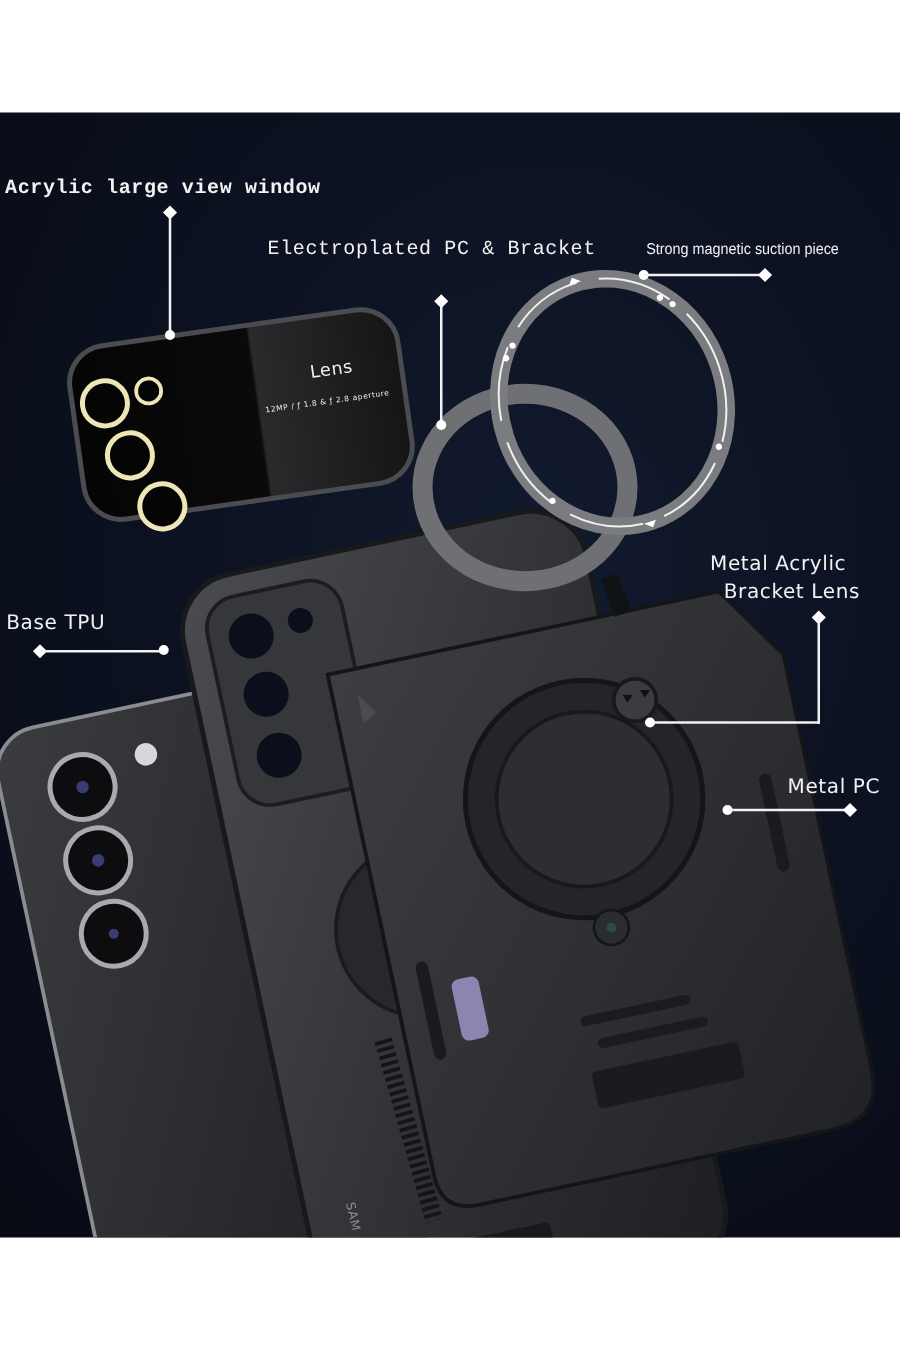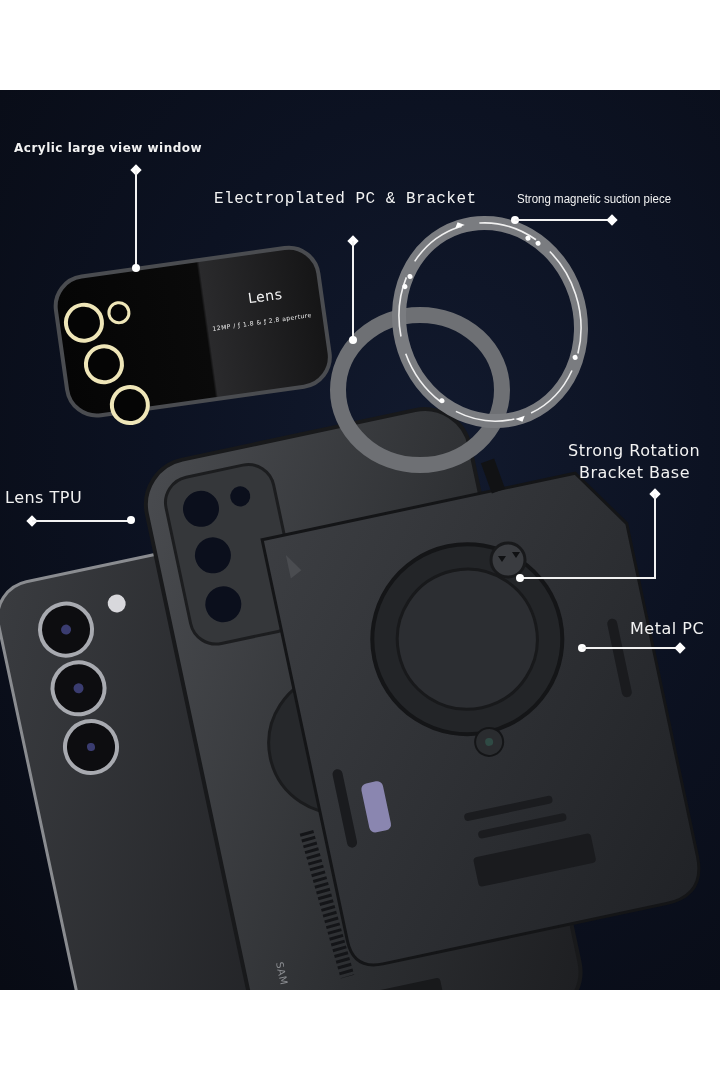--- a/index.html
+++ b/index.html
@@ -105,43 +105,43 @@
       <circle cx="100" cy="352" r="18" fill="#050505" stroke="#efe6b8" stroke-width="4"></circle>
       <circle cx="120" cy="396" r="18" fill="#050505" stroke="#efe6b8" stroke-width="4"></circle>
     </g>
   </svg>
 
   <div class="label" style="left:248px;top:198px;font-size:14px;transform:rotate(-8deg);">Lens</div>
   <div class="label" style="left:212px;top:228px;font-size:6px;transform:rotate(-8deg);">12MP / ƒ 1.8 &amp; ƒ 2.8 aperture</div>
   <div class="label" style="left:270px;top:878px;font-size:10px;color:#8a8c90;transform:rotate(78deg);">SAM</div>
 </div>
 
-<div class="label bold" style="left:14px;top:141px;font-size:12px;">Acrylic large view window</div>
+<div class="label bold" style="left:4px;top:141px;font-size:16px;font-family:Liberation Mono, monospace;">Acrylic large view window</div>
 <div class="diamond" style="left:132px;top:166px;"></div>
 <div class="line" style="left:135px;top:170px;width:2px;height:98px;"></div>
 <div class="dot" style="left:132px;top:264px;"></div>
 
 <div class="label" style="left:214px;top:190px;font-size:16px;font-family:Liberation Mono, monospace;">Electroplated PC &amp; Bracket</div>
 <div class="diamond" style="left:349px;top:237px;"></div>
 <div class="line" style="left:352px;top:241px;width:2px;height:99px;"></div>
 <div class="dot" style="left:349px;top:336px;"></div>
 
 <div class="label" style="left:517px;top:192px;font-size:12.5px;letter-spacing:0;font-family:'Liberation Sans',sans-serif;transform:scaleX(0.92);transform-origin:left;">Strong magnetic suction piece</div>
 <div class="dot" style="left:511px;top:216px;"></div>
 <div class="line" style="left:515px;top:219px;width:97px;height:2px;"></div>
 <div class="diamond" style="left:608px;top:216px;"></div>
 
-<div class="label" style="left:568px;top:441px;font-size:16px;">Strong Rotation</div>
-<div class="label" style="left:579px;top:463px;font-size:16px;">Bracket Base</div>
+<div class="label" style="left:568px;top:441px;font-size:16px;">Metal Acrylic</div>
+<div class="label" style="left:579px;top:463px;font-size:16px;">Bracket Lens</div>
 <div class="diamond" style="left:651px;top:490px;"></div>
 <div class="line" style="left:654px;top:494px;width:2px;height:85px;"></div>
 <div class="line" style="left:520px;top:577px;width:136px;height:2px;"></div>
 <div class="dot" style="left:516px;top:574px;"></div>
 
-<div class="label" style="left:5px;top:488px;font-size:16px;">Lens TPU</div>
+<div class="label" style="left:5px;top:488px;font-size:16px;">Base TPU</div>
 <div class="diamond" style="left:28px;top:517px;"></div>
 <div class="line" style="left:32px;top:520px;width:99px;height:2px;"></div>
 <div class="dot" style="left:127px;top:516px;"></div>
 
 <div class="label" style="left:630px;top:619px;font-size:16px;">Metal PC</div>
 <div class="dot" style="left:578px;top:644px;"></div>
 <div class="line" style="left:582px;top:647px;width:98px;height:2px;"></div>
 <div class="diamond" style="left:676px;top:644px;"></div>
 
 </body></html>

